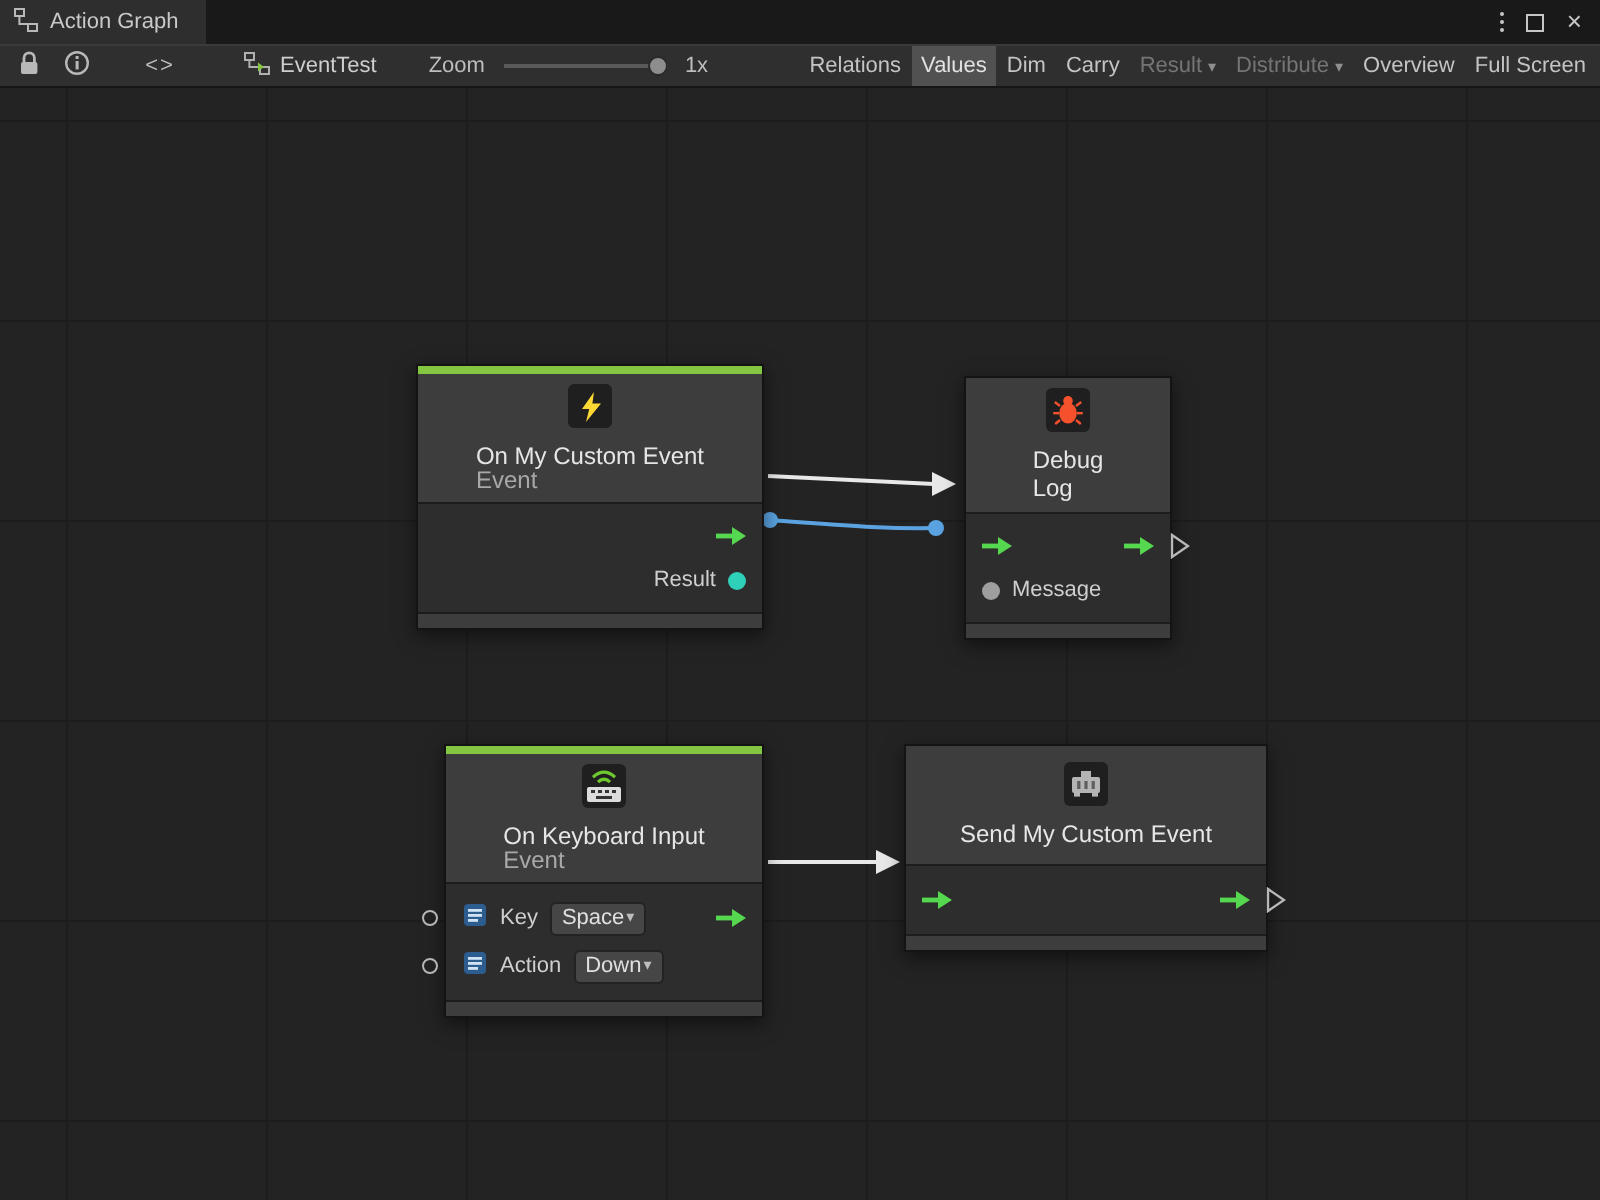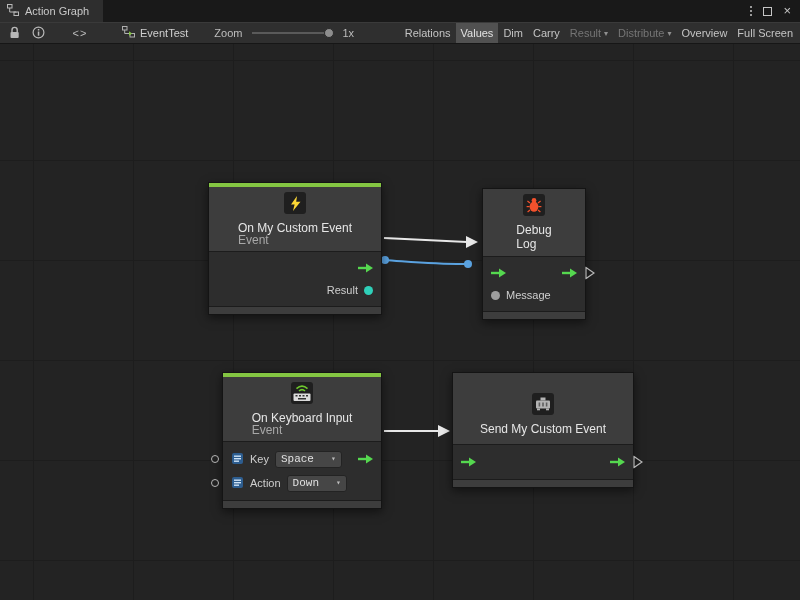--- a/index.html
+++ b/index.html
@@ -84,23 +84,23 @@
   .flow { display:flex; align-items:center; flex:0 0 auto; }
   .pushR { margin-left:auto; }
 
   .port-circle {
     position:absolute; left:-20px; top:50%; transform:translateY(-50%);
     width:8px; height:8px; border:1px solid #b5b5b5; border-radius:50%;
   }
   .continue-tri { position:absolute; right:-18px; top:50%; transform:translateY(-50%); display:flex; }
 
   .dropdown {
-    display:inline-flex; align-items:flex-end; gap:17px;
+    display:inline-flex; align-items:flex-end; gap:1px;
     background:#464646; border:1px solid #232323; border-radius:3px;
-    padding:1px 5px 2px; color:#e0e0e0; font-size:11px; line-height:12px; white-space:nowrap;font-family:Liberation Mono, monospace;
+    padding:1px 5px 2px; color:#e0e0e0; font-size:11px; line-height:12px; white-space:nowrap;
   }
   .dropdown .dcaret { font-size:8px; color:#bdbdbd; }
 
   .value-field {
     background:#191919; border:1px solid #0b0b0b; border-radius:2px;
     color:#e8e8e8; padding:0 5px; font-size:11px; height:16px;
     display:flex; align-items:center;
   }
 </style>
 </head>
@@ -356,21 +356,21 @@
         <span class="dropdown">
           <span>Down</span>
           <span class="dcaret">▾</span>
         </span>
       </div>
     </div>
     <div class="nfoot"></div>
   </div>
 
   <div class="node" style="left:452px; top:328px; width:182px;">
-    <div class="nhead" style="padding-top:20px; padding-bottom:8px;">
+    <div class="nhead" style="padding-top:8px; padding-bottom:8px;">
       <span class="nicon">
         <svg width="18" height="16" viewBox="0 0 18 16">
           <rect x="6.5" y="1.5" width="5" height="3" fill="#b4b4b4"></rect>
           <rect x="2" y="4.5" width="14" height="8" rx="1" fill="#b4b4b4"></rect>
           <g fill="#5f5f5f">
             <rect x="4.6" y="6.5" width="1.6" height="4"></rect>
             <rect x="8.2" y="6.5" width="1.6" height="4"></rect>
             <rect x="11.8" y="6.5" width="1.6" height="4"></rect>
           </g>
           <rect x="3" y="12.5" width="3" height="1.8" fill="#b4b4b4"></rect>

